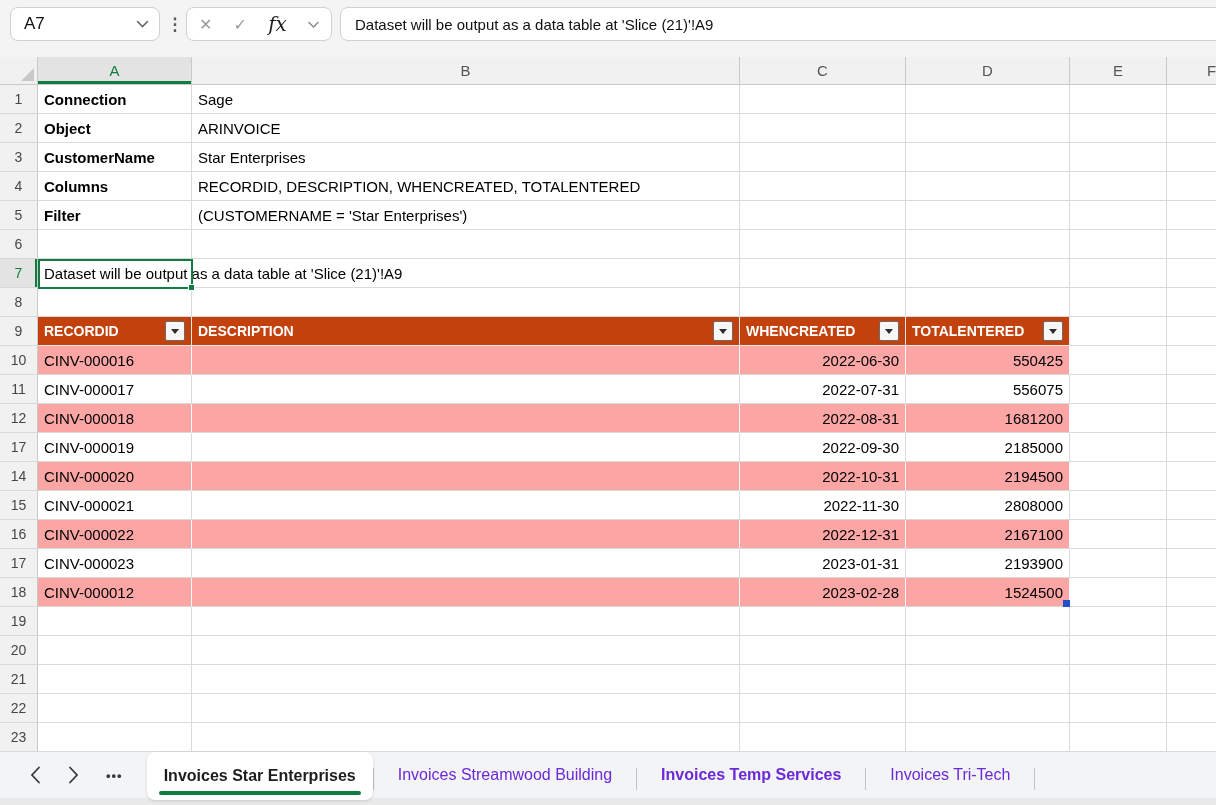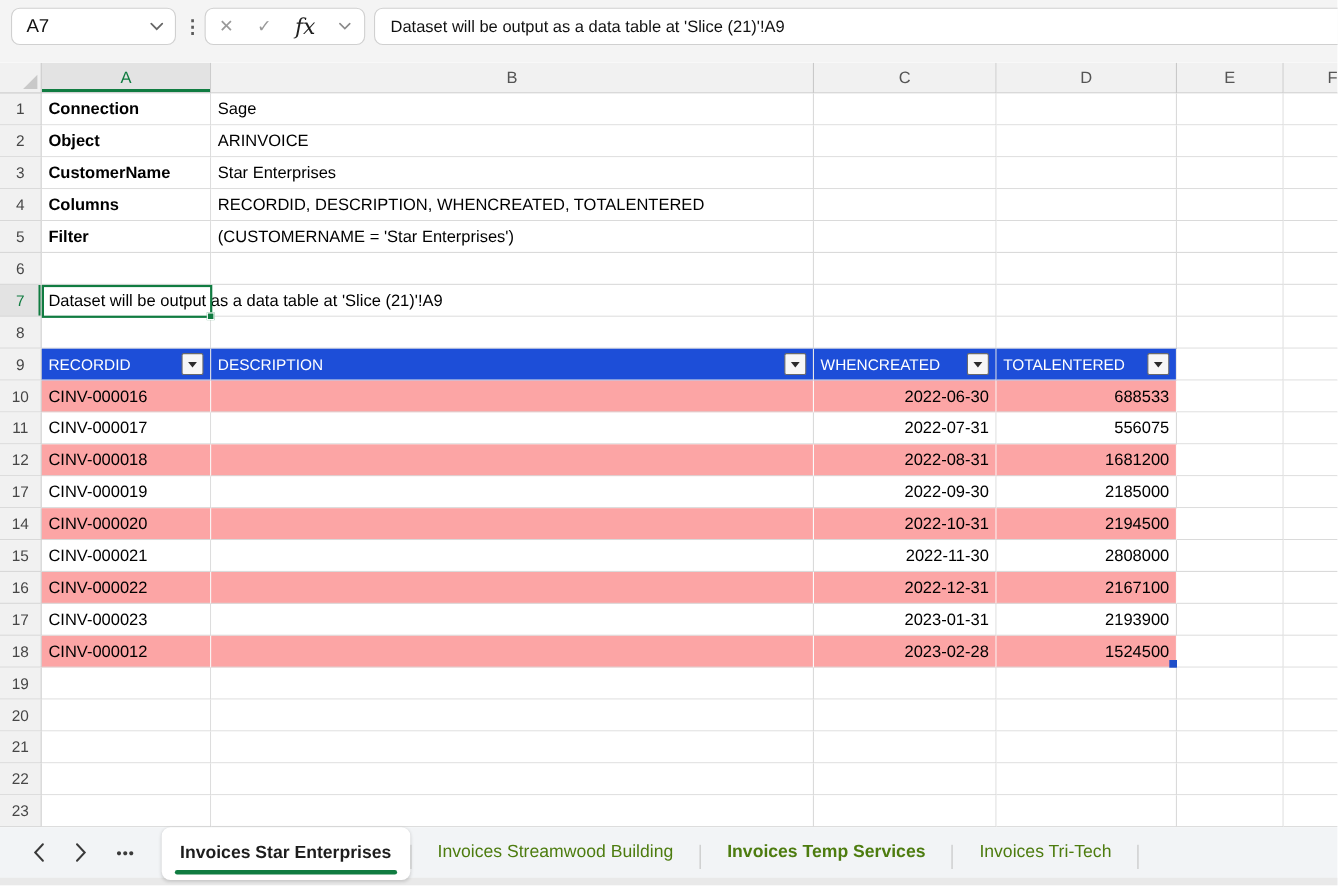--- a/index.html
+++ b/index.html
@@ -41,21 +41,21 @@
   .rh.sel { background:#E3E3E3; color:#107C41; box-shadow:inset -2px 0 0 #107C41; }
 
   .cell { background:#fff; border-right:1px solid #DADADA; border-bottom:1px solid #DADADA;
           display:flex; align-items:center; padding:0 6px; font-size:15px; color:#000;
           white-space:nowrap; overflow:hidden; }
   .bold { font-weight:bold; }
   .num { justify-content:flex-end; }
   .band { background:#fca5a5; border-right-color:#FAFAFA; border-bottom-color:#D9D9D9; }
   .a7cell { position:relative; z-index:2; overflow:visible; background:transparent; }
 
-  .th { background:#1d4ed8; color:#fff; font-weight:normal; font-size:14px;
+  .th { background:#c2410c; color:#fff; font-weight:bold; font-size:14px;
         border-right:1px solid #E8E8E8; border-bottom:1px solid #E8E8E8; overflow:hidden; }
   .fbtn { margin-left:auto; width:20px; height:20px; background:#F7F7F7;
           border:1px solid #6B6B6B; border-radius:2px; display:flex; align-items:center;
           justify-content:center; flex-shrink:0; }
   .tri { width:0; height:0; border-left:4px solid transparent; border-right:4px solid transparent;
          border-top:5px solid #2b2b2b; }
 
   .sel-outline { position:absolute; left:38px; top:202px; width:155px; height:30px;
                  border:2px solid #107C41; z-index:5; pointer-events:none; }
   .fill-handle { position:absolute; right:-4px; bottom:-4px; width:7px; height:7px;
@@ -68,21 +68,21 @@
   .tabbar::after { content:""; position:absolute; left:0; bottom:0; width:100%; height:7px;
                    background:#E9E9E9; }
   .nav { display:flex; align-items:center; gap:27px; padding:0 24px 0 30px; height:46px; }
   .navbtn { display:flex; align-items:center; justify-content:center; color:#3a3a3a; }
   .more { font-size:13px; font-weight:bold; color:#3a3a3a; letter-spacing:1px; }
   .tab-active { background:#fff; border-radius:8px; height:48px; display:flex; align-items:center;
                 padding:0 17px; font-weight:bold; font-size:16px; color:#1d1d1d; position:relative;
                 box-shadow:0 1px 3px rgba(0,0,0,.14); z-index:2;justify-content:center; }
   .tab-underline { position:absolute; left:12px; right:12px; bottom:5px; height:4px;
                    background:#107C41; border-radius:2px; }
-  .tab { display:flex; align-items:center; height:46px; padding:0 24px; font-size:16px; color:#4d7c0f; }
+  .tab { display:flex; align-items:center; height:46px; padding:0 24px; font-size:16px; color:#6d28d9; }
   .tab.bold2 { font-weight:bold; }
   .tab-sep { width:1px; height:22px; background:#C2C2C2; align-self:center; }
 </style>
 </head>
 <body>
 
 <div class="topbar">
   <div class="box namebox">
     <span>A7</span>
     <span class="chev">
@@ -223,21 +223,21 @@
     </div>
     <div class="cell w-e"></div>
       <div class="cell w-f"></div>
   </div>
 
   <div class="row">
     <div class="rh w-rh">10</div>
     <div class="cell band w-a">CINV-000016</div>
     <div class="cell band w-b"></div>
     <div class="cell band num w-c">2022-06-30</div>
-    <div class="cell band num w-d">688533</div>
+    <div class="cell band num w-d">550425</div>
     <div class="cell w-e"></div>
       <div class="cell w-f"></div>
   </div>
   <div class="row">
     <div class="rh w-rh">11</div>
     <div class="cell w-a">CINV-000017</div>
     <div class="cell w-b"></div>
     <div class="cell num w-c">2022-07-31</div>
     <div class="cell num w-d">556075</div>
     <div class="cell w-e"></div>

